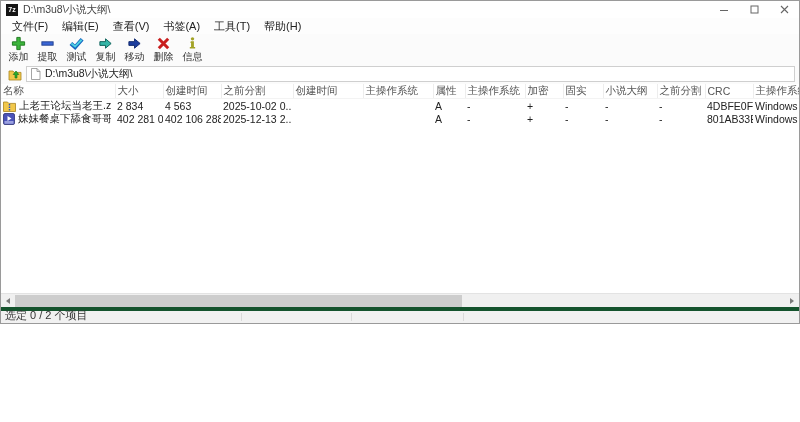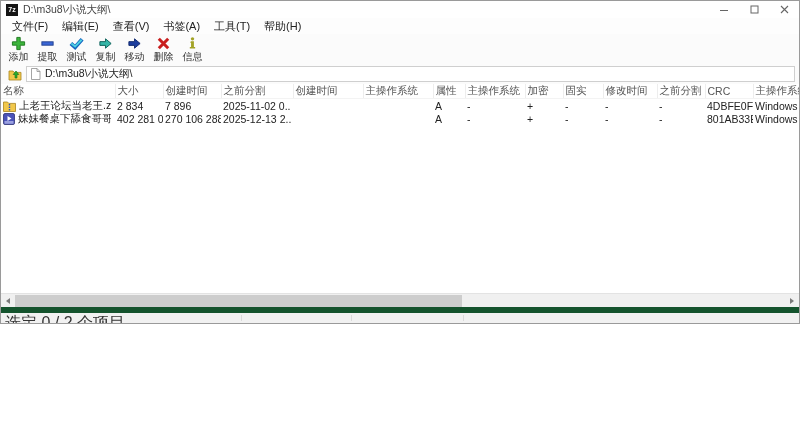--- a/index.html
+++ b/index.html
@@ -53,21 +53,21 @@
   .name-cell svg { flex:0 0 auto; }
   .name-text { white-space:nowrap; overflow:hidden; }
   
   .hscroll { height:14px; background:#f0f0f0; display:flex; align-items:center; flex:0 0 auto; border-top:1px solid #e3e3e3; }
   .hs-arrow { width:14px; height:14px; display:flex; align-items:center; justify-content:center; }
   .tri-l { width:0; height:0; border-top:3px solid transparent; border-bottom:3px solid transparent; border-right:4px solid #7a7a7a; }
   .tri-r { width:0; height:0; border-top:3px solid transparent; border-bottom:3px solid transparent; border-left:4px solid #7a7a7a; }
   .hs-track { flex:1 1 auto; height:100%; position:relative; }
   .hs-thumb { position:absolute; left:0; top:1px; height:12px; width:58%; background:#cdcdcd; }
   
-  .status-bar { height:16px; background:#f1f1f1; border-top:6px solid #14532d; display:flex; align-items:flex-start; font-size:16px; color:#333; flex:0 0 auto; position:relative; }
+  .status-bar { height:16px; background:#f1f1f1; border-top:4px solid #14532d; display:flex; align-items:flex-end; font-size:11px; color:#333; flex:0 0 auto; position:relative; }
   .status-text { padding-left:4px; }
   .status-sep { position:absolute; top:2px; bottom:2px; width:1px; background:#dadada; }
 </style>
 </head>
 <body>
 
 <div class="window">
 
   <div class="title-bar">
     <span class="appicon">7z</span>
@@ -186,40 +186,40 @@
           <th>名称</th>
           <th class="c-num">大小</th>
           <th class="c-num">创建时间</th>
           <th>之前分割</th>
           <th>创建时间</th>
           <th>主操作系统</th>
           <th class="c-num">属性</th>
           <th class="c-num">主操作系统</th>
           <th class="c-num">加密</th>
           <th class="c-num">固实</th>
-          <th class="c-num">修改时间</th>
+          <th class="c-num">小说大纲</th>
           <th class="c-num">之前分割</th>
           <th class="c-num">CRC</th>
           <th>主操作系统</th>
         </tr>
       </thead>
       <tbody>
         <tr>
           <td>
             <span class="name-cell">
               <svg width="13" height="12" viewBox="0 0 13 12">
                 <path d="M0.5 2 h4 l1.3 1.4 H12.5 V11.5 H0.5 Z" fill="#f2c84b" stroke="#a9851e" stroke-width="0.8"></path>
                 <line x1="6.5" y1="4" x2="6.5" y2="11" stroke="#2a52c0" stroke-width="1.4" stroke-dasharray="1.5 1"></line>
               </svg>
               <span class="name-text">上老王论坛当老王.zip</span>
             </span>
           </td>
           <td class="c-num">2 834</td>
-          <td class="c-num">7 896</td>
-          <td>2025-11-02 0..</td>
+          <td class="c-num">4 563</td>
+          <td>2025-10-02 0..</td>
           <td></td>
           <td></td>
           <td class="c-num">A</td>
           <td class="c-num">-</td>
           <td class="c-num">+</td>
           <td class="c-num">-</td>
           <td class="c-num">-</td>
           <td class="c-num">-</td>
           <td class="c-num">4DBFE0FC</td>
           <td>Windows</td>
@@ -229,21 +229,21 @@
             <span class="name-cell">
               <svg width="12" height="12" viewBox="0 0 12 12">
                 <rect x="0.5" y="0.5" width="11" height="11" rx="1.5" fill="#4a52b8" stroke="#2d3275" stroke-width="0.8"></rect>
                 <rect x="1.5" y="8" width="9" height="2.8" fill="#9aa0e0"></rect>
                 <path d="M4.5 3 L8.5 5.5 L4.5 8 Z" fill="#ffffff"></path>
               </svg>
               <span class="name-text">妹妹餐桌下舔食哥哥的..</span>
             </span>
           </td>
           <td class="c-num">402 281 077</td>
-          <td class="c-num">270 106 288</td>
+          <td class="c-num">402 106 288</td>
           <td>2025-12-13 2..</td>
           <td></td>
           <td></td>
           <td class="c-num">A</td>
           <td class="c-num">-</td>
           <td class="c-num">+</td>
           <td class="c-num">-</td>
           <td class="c-num">-</td>
           <td class="c-num">-</td>
           <td class="c-num">801AB33E</td>

